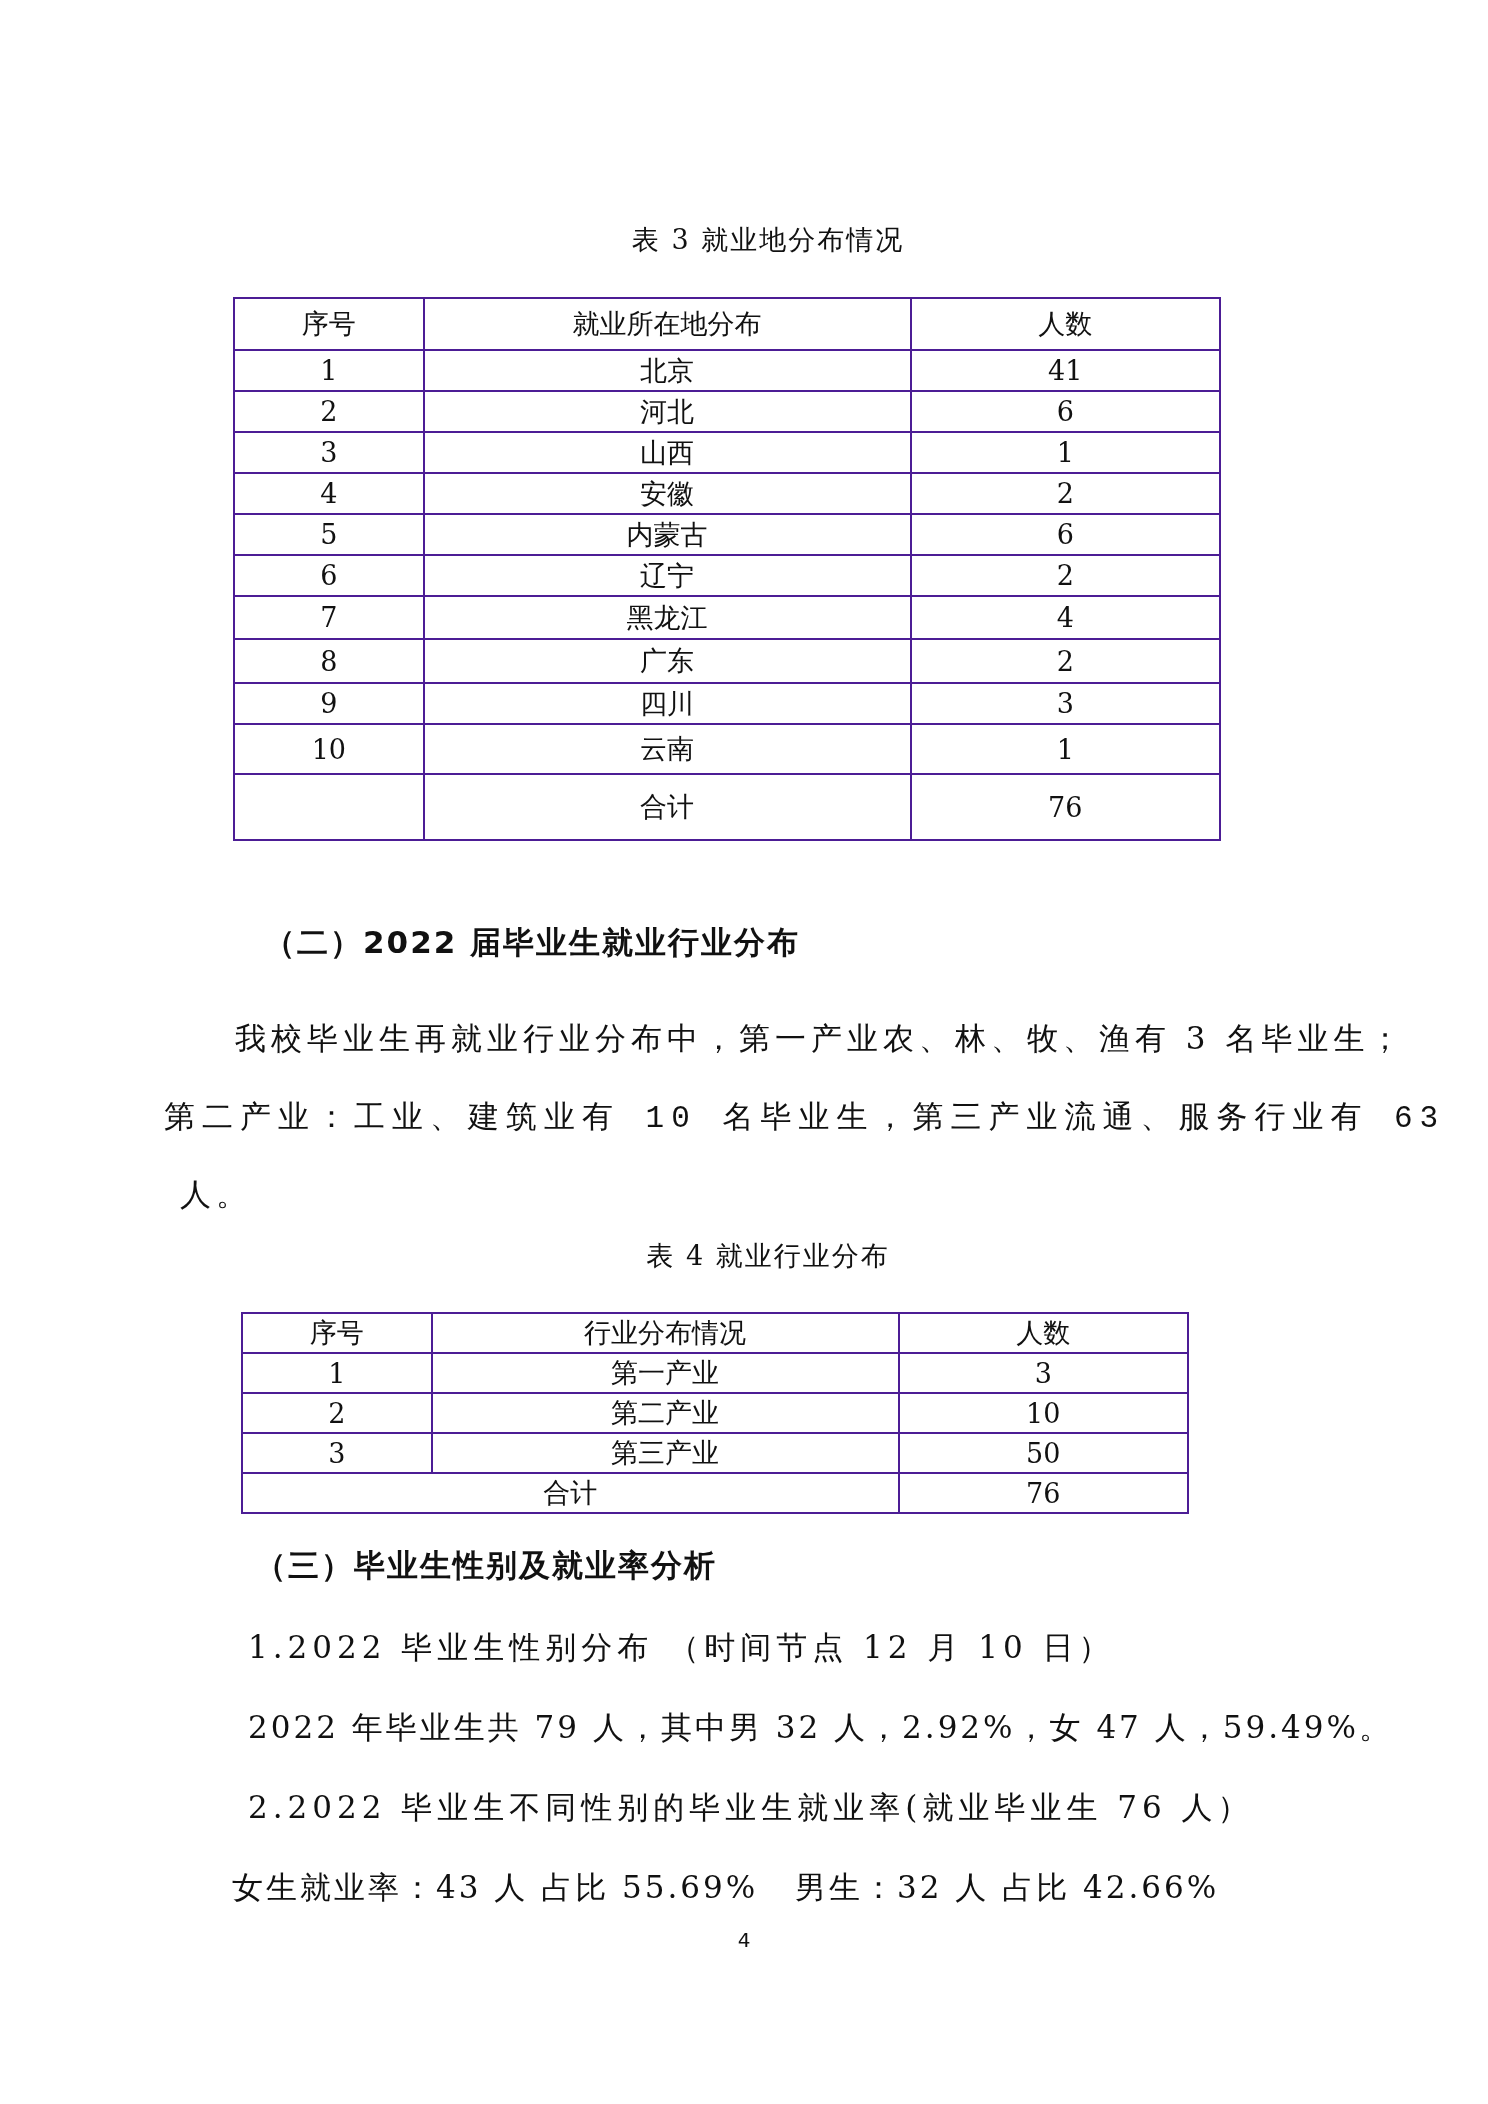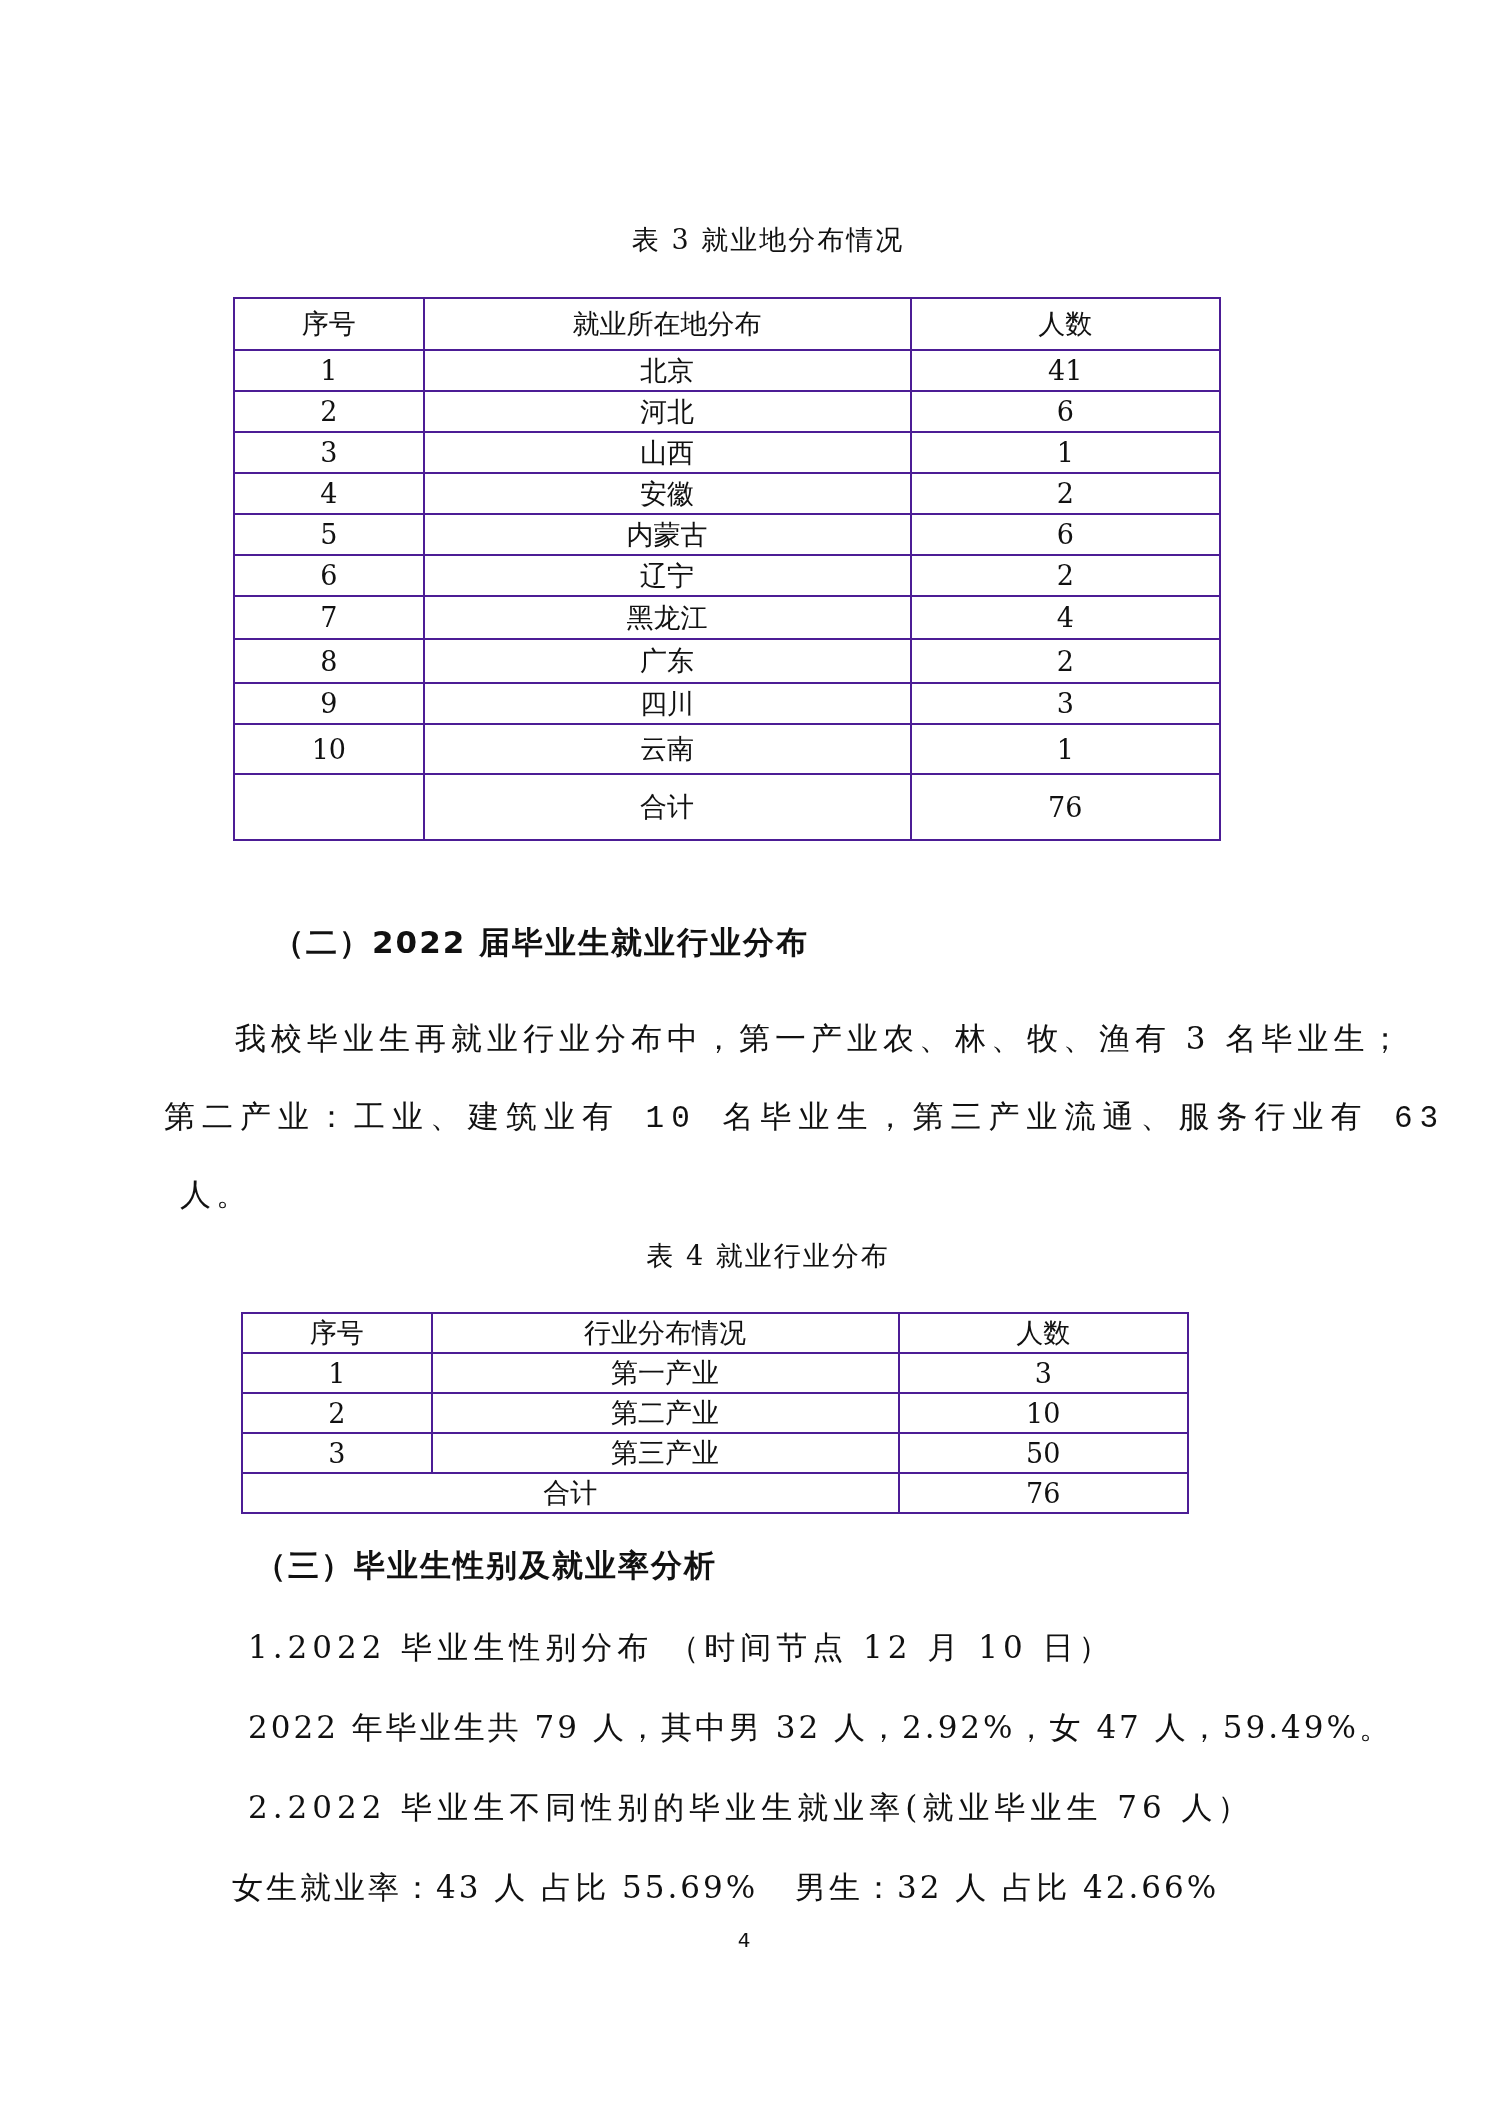--- a/index.html
+++ b/index.html
@@ -81,21 +81,21 @@
         <td>1</td>
       </tr>
       <tr style="height: 66px;">
         <td></td>
         <td>合计</td>
         <td>76</td>
       </tr>
     </tbody>
 </table>
 
-<div class="abs h2" style="left:273px; top:922px;text-align:right;">（二）2022 届毕业生就业行业分布</div>
+<div class="abs h2" style="left:264px; top:922px;text-align:right;">（二）2022 届毕业生就业行业分布</div>
 
 <div class="abs para" style="left:235px; top:1018px;">我校毕业生再就业行业分布中，第一产业农、林、牧、渔有 3 名毕业生；</div>
 <div class="abs para" style="left:164px; top:1096px; letter-spacing:7px;font-family:Liberation Mono, monospace;">第二产业：工业、建筑业有 10 名毕业生，第三产业流通、服务行业有 63</div>
 <div class="abs para" style="left:180px; top:1174px;">人。</div>
 
 <div class="abs caption" style="top:1238px;">表 4   就业行业分布</div>
 
 <table class="t" id="t4" style="left:241px; top:1312px; width:948px;">
   <colgroup>
       <col style="width:190px">

